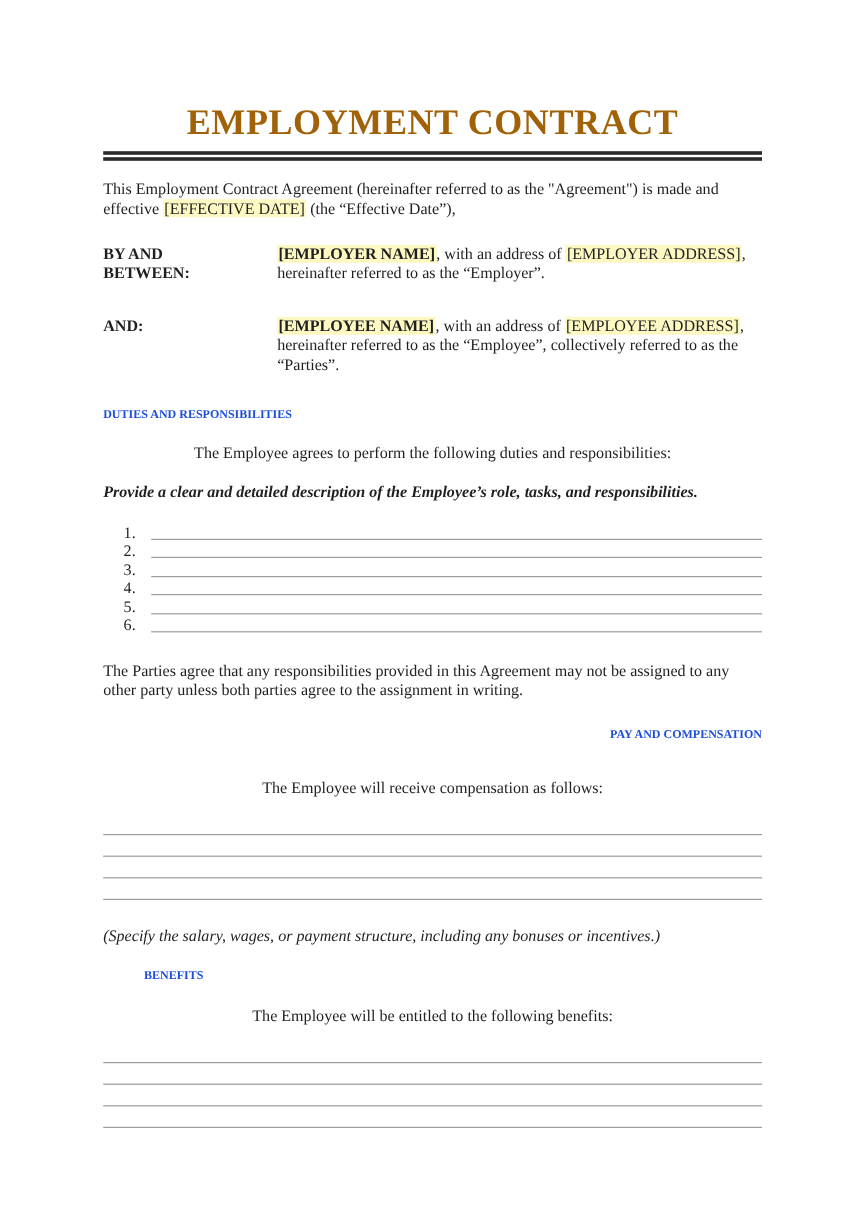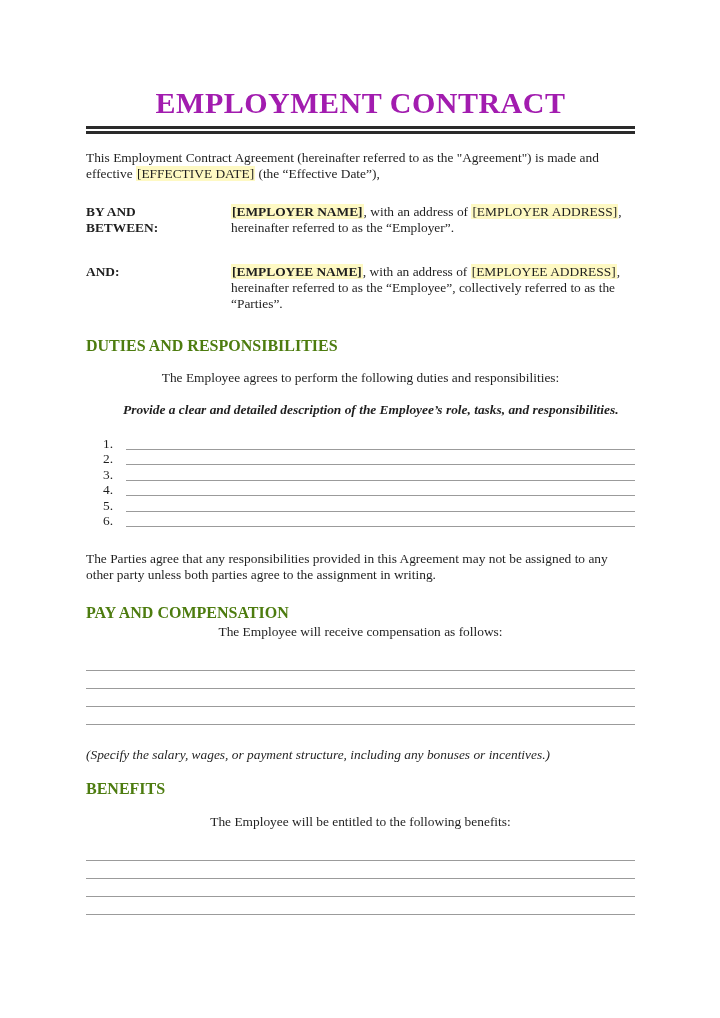--- a/index.html
+++ b/index.html
@@ -23,21 +23,21 @@
     padding: 86px 85px 0 86px;
     background: #ffffff;
   }
   .title {
     margin: 0 0 6px 0;
     font-size: 30px;
     line-height: 34px;
     font-weight: bold;
     text-align: center;
     letter-spacing: 0.5px;
-    color: #a21caf;
+    color: #a16207;
   }
   .title-rule {
     height: 2px;
     border-top: 3px solid #2a2a2a;
     border-bottom: 3px solid #2a2a2a;
     margin: 0 0 16px 0;
   }
   p { margin: 0; }
   .para { margin-bottom: 22px; }
   .hl {
@@ -53,34 +53,33 @@
   .party-label {
     box-sizing: border-box;
     width: 145px;
     padding-right: 44px;
     font-weight: bold;
     flex-shrink: 0;
   }
   .party-text { flex: 1; }
   .heading {
     margin: 0 0 16px 0;
-    font-size: 16px;
+    font-size: 10px;
     line-height: 16px;
     font-weight: bold;
-    color: #4d7c0f;
+    color: #1d4ed8;
   }
-  .heading-pay { margin-bottom: 3px; }
-  .heading-benefits { margin-bottom: 17px; }
+  .heading-pay { margin-bottom: 28px; text-align: right; }
+  .heading-benefits { margin-bottom: 17px; margin-left: 34px; }
   .lead { margin-bottom: 16px; text-align: center; }
   .lead-pay, .lead-benefits { margin-bottom: 13px; }
   .note-bolditalic {
     font-style: italic;
     font-weight: bold;
     margin-bottom: 18px;
-    margin-left: 37px;
   }
   .note-italic {
     font-style: italic;
     margin-bottom: 18px;
   }
   .num-list {
     margin: 0 0 22px 17px;
   }
   .num-row {
     display: flex;

